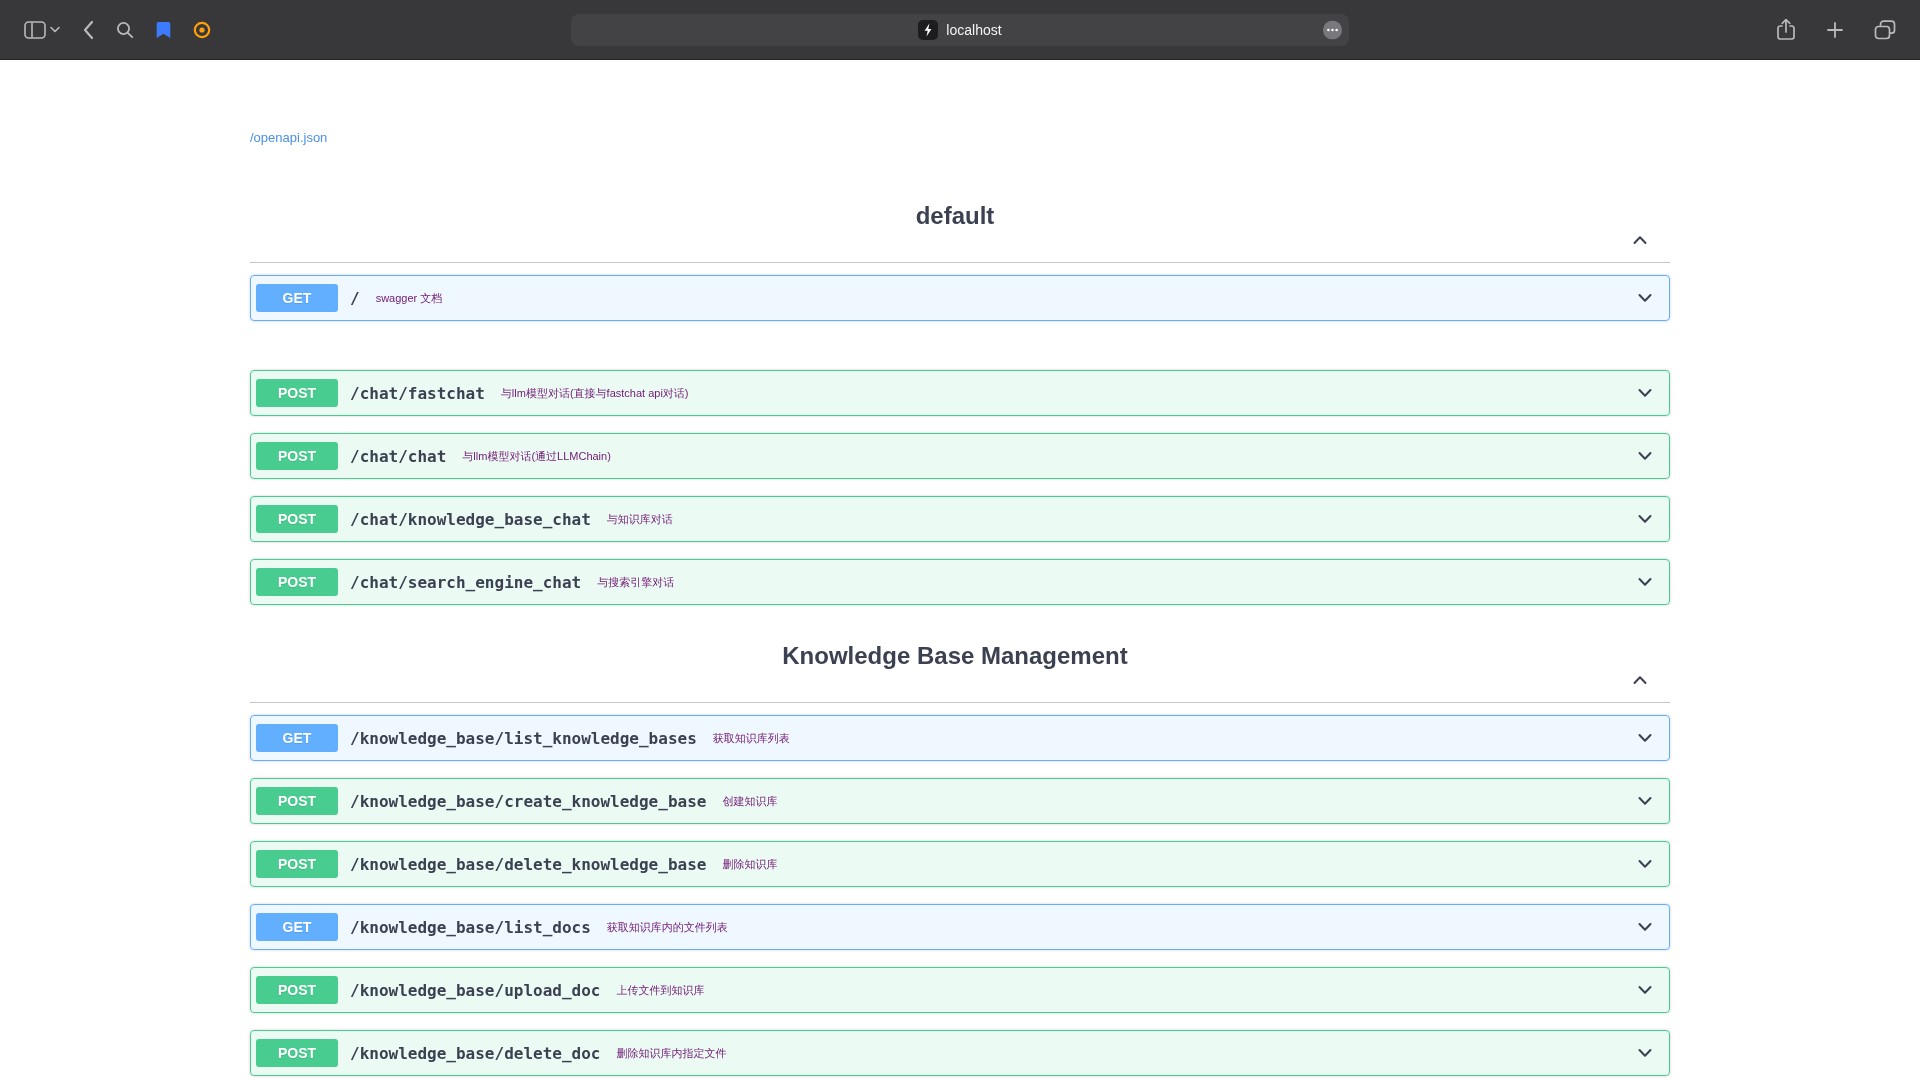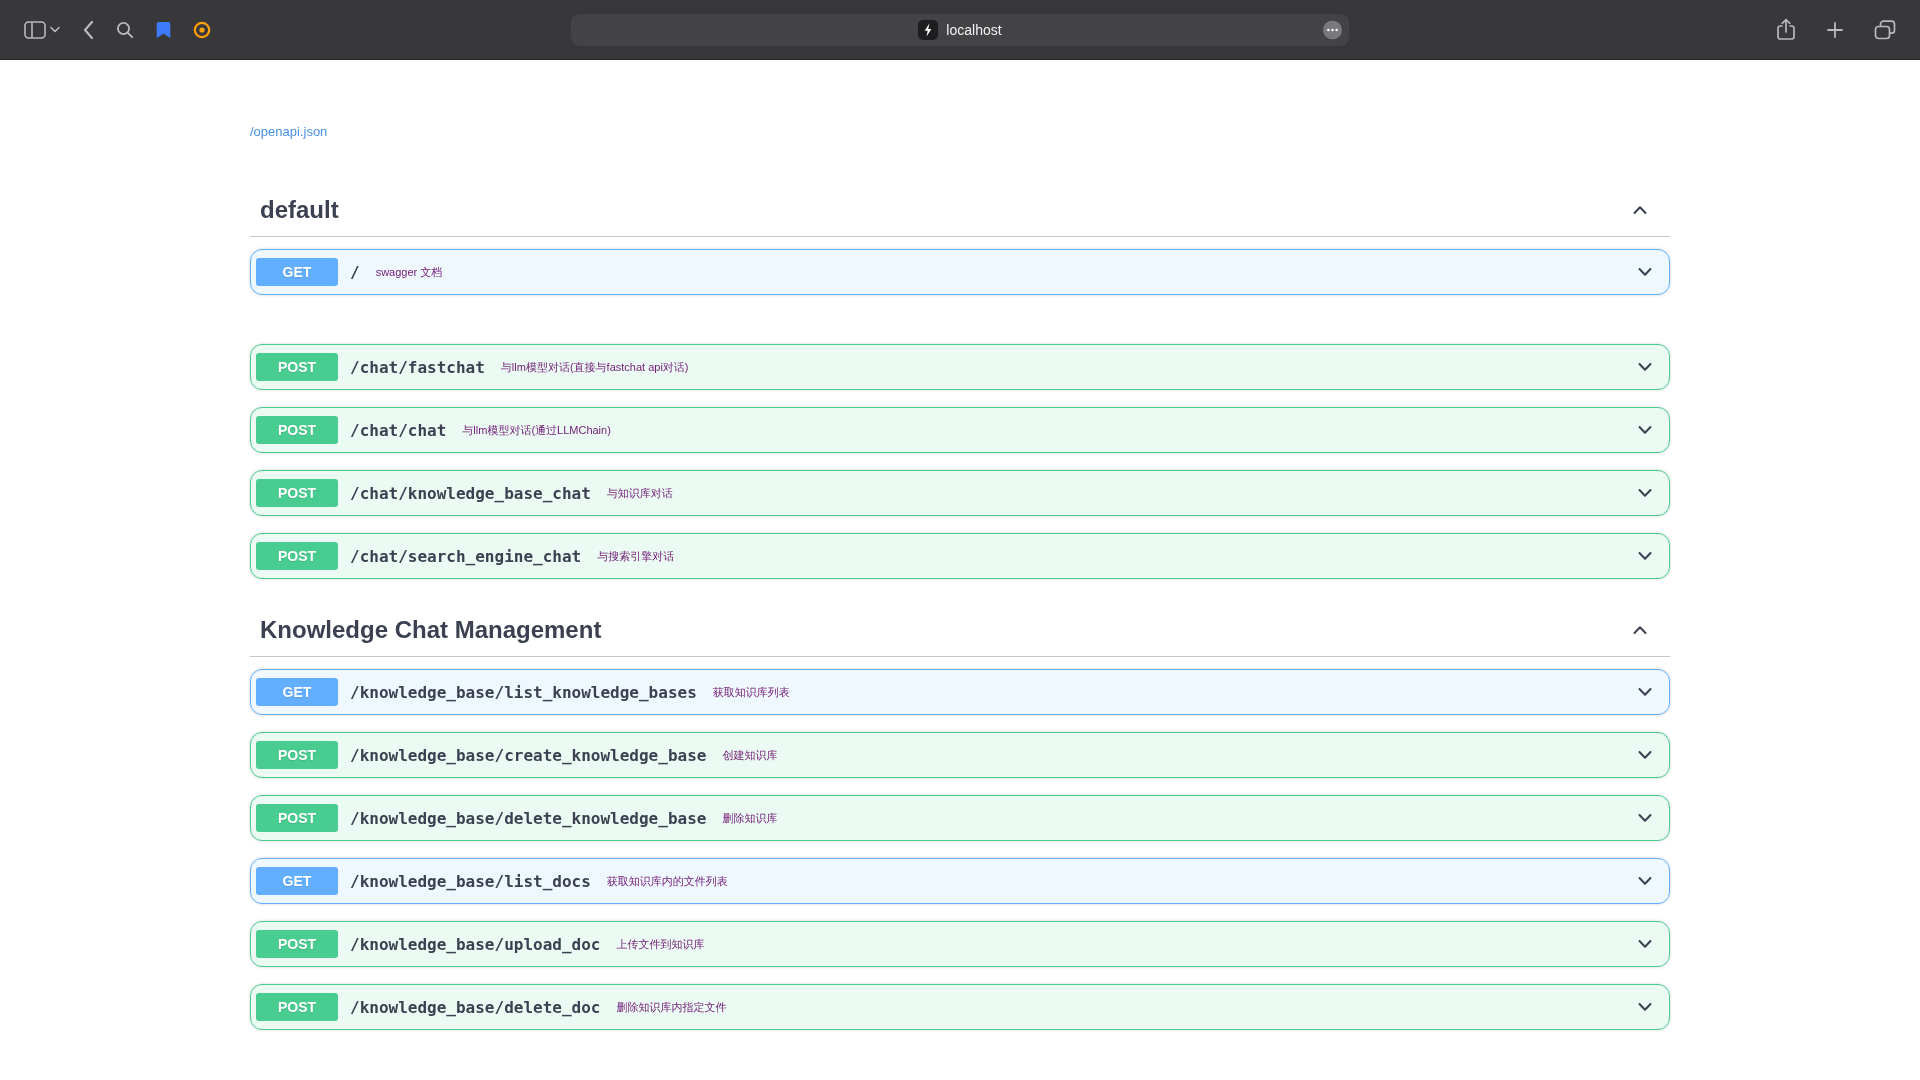--- a/index.html
+++ b/index.html
@@ -53,40 +53,41 @@
   .info-title { display: flex; align-items: flex-start; gap: 10px; }
   .api-title { font-size: 38px; font-weight: 700; color: #3b4151; line-height: 44px; }
   .badges { display: flex; gap: 6px; margin-top: 4px; }
   .badge {
     color: #fff; font-size: 12px; font-weight: 700;
     padding: 3px 9px; border-radius: 57px; line-height: 14px;
   }
   .badge.version { background: #7d8492; }
   .badge.oas { background: #89bf04; }
   .spec-link {
-    display: inline-block; margin-top: 14px;
+    display: inline-block; margin-top: 20px;
     font-size: 13px; color: #4990e2; text-decoration: none; cursor: pointer;
   }
 
   .sections { margin-top: 44px; }
   .tag-section { }
   .tag-header {
     display: flex; align-items: center;
     padding: 12px 20px 12px 10px;
     border-bottom: 1px solid rgba(59,65,81,.3);
     cursor: pointer;
+    flex-direction: column;
   }
   .tag-title { font-size: 24px; font-weight: 700; color: #3b4151; }
   .icon-btn { background: none; border: 0; cursor: pointer; display: inline-flex; padding: 0; }
   .tag-header .icon-btn { margin-left: auto; }
 
   .opblocks { padding-top: 12px; padding-bottom: 8px; }
   .opblock {
     display: flex; align-items: center;
-    border: 1px solid; border-radius: 12px;
+    border: 1px solid; border-radius: 4px;
     margin-bottom: 17px;
     padding: 8px 12px 8px 5px;
     box-shadow: 0 0 3px rgba(0,0,0,.19);
     cursor: pointer;
   }
   .opblock.get  { border-color: #61affe; background: rgba(97,175,254,.1); }
   .opblock.post { border-color: #49cc90; background: rgba(73,204,144,.1); margin-top: 12px; }
   .method {
     min-width: 82px; text-align: center;
     font-size: 14px; font-weight: 700; color: #fff;
@@ -249,21 +250,21 @@
               <button class="icon-btn">
                 <svg width="20" height="20" viewBox="0 0 20 20">
                   <path d="M4.5 7 10 12.8 15.5 7" fill="none" stroke="#3b4151" stroke-width="2" stroke-linecap="round" stroke-linejoin="round"></path>
                 </svg>
               </button>
             </div>
           </div>
         </section>
         <section class="tag-section">
           <div class="tag-header">
-            <h3 class="tag-title">Knowledge Chat Management</h3>
+            <h3 class="tag-title">Knowledge Base Management</h3>
             <button class="icon-btn">
               <svg width="20" height="20" viewBox="0 0 20 20">
                 <path d="M4.5 13 10 7.2 15.5 13" fill="none" stroke="#3b4151" stroke-width="2" stroke-linecap="round" stroke-linejoin="round"></path>
               </svg>
             </button>
           </div>
           <div class="opblocks">
             <div class="opblock get">
               <span class="method">GET</span>
               <span class="path">/knowledge_base/list_knowledge_bases</span>

